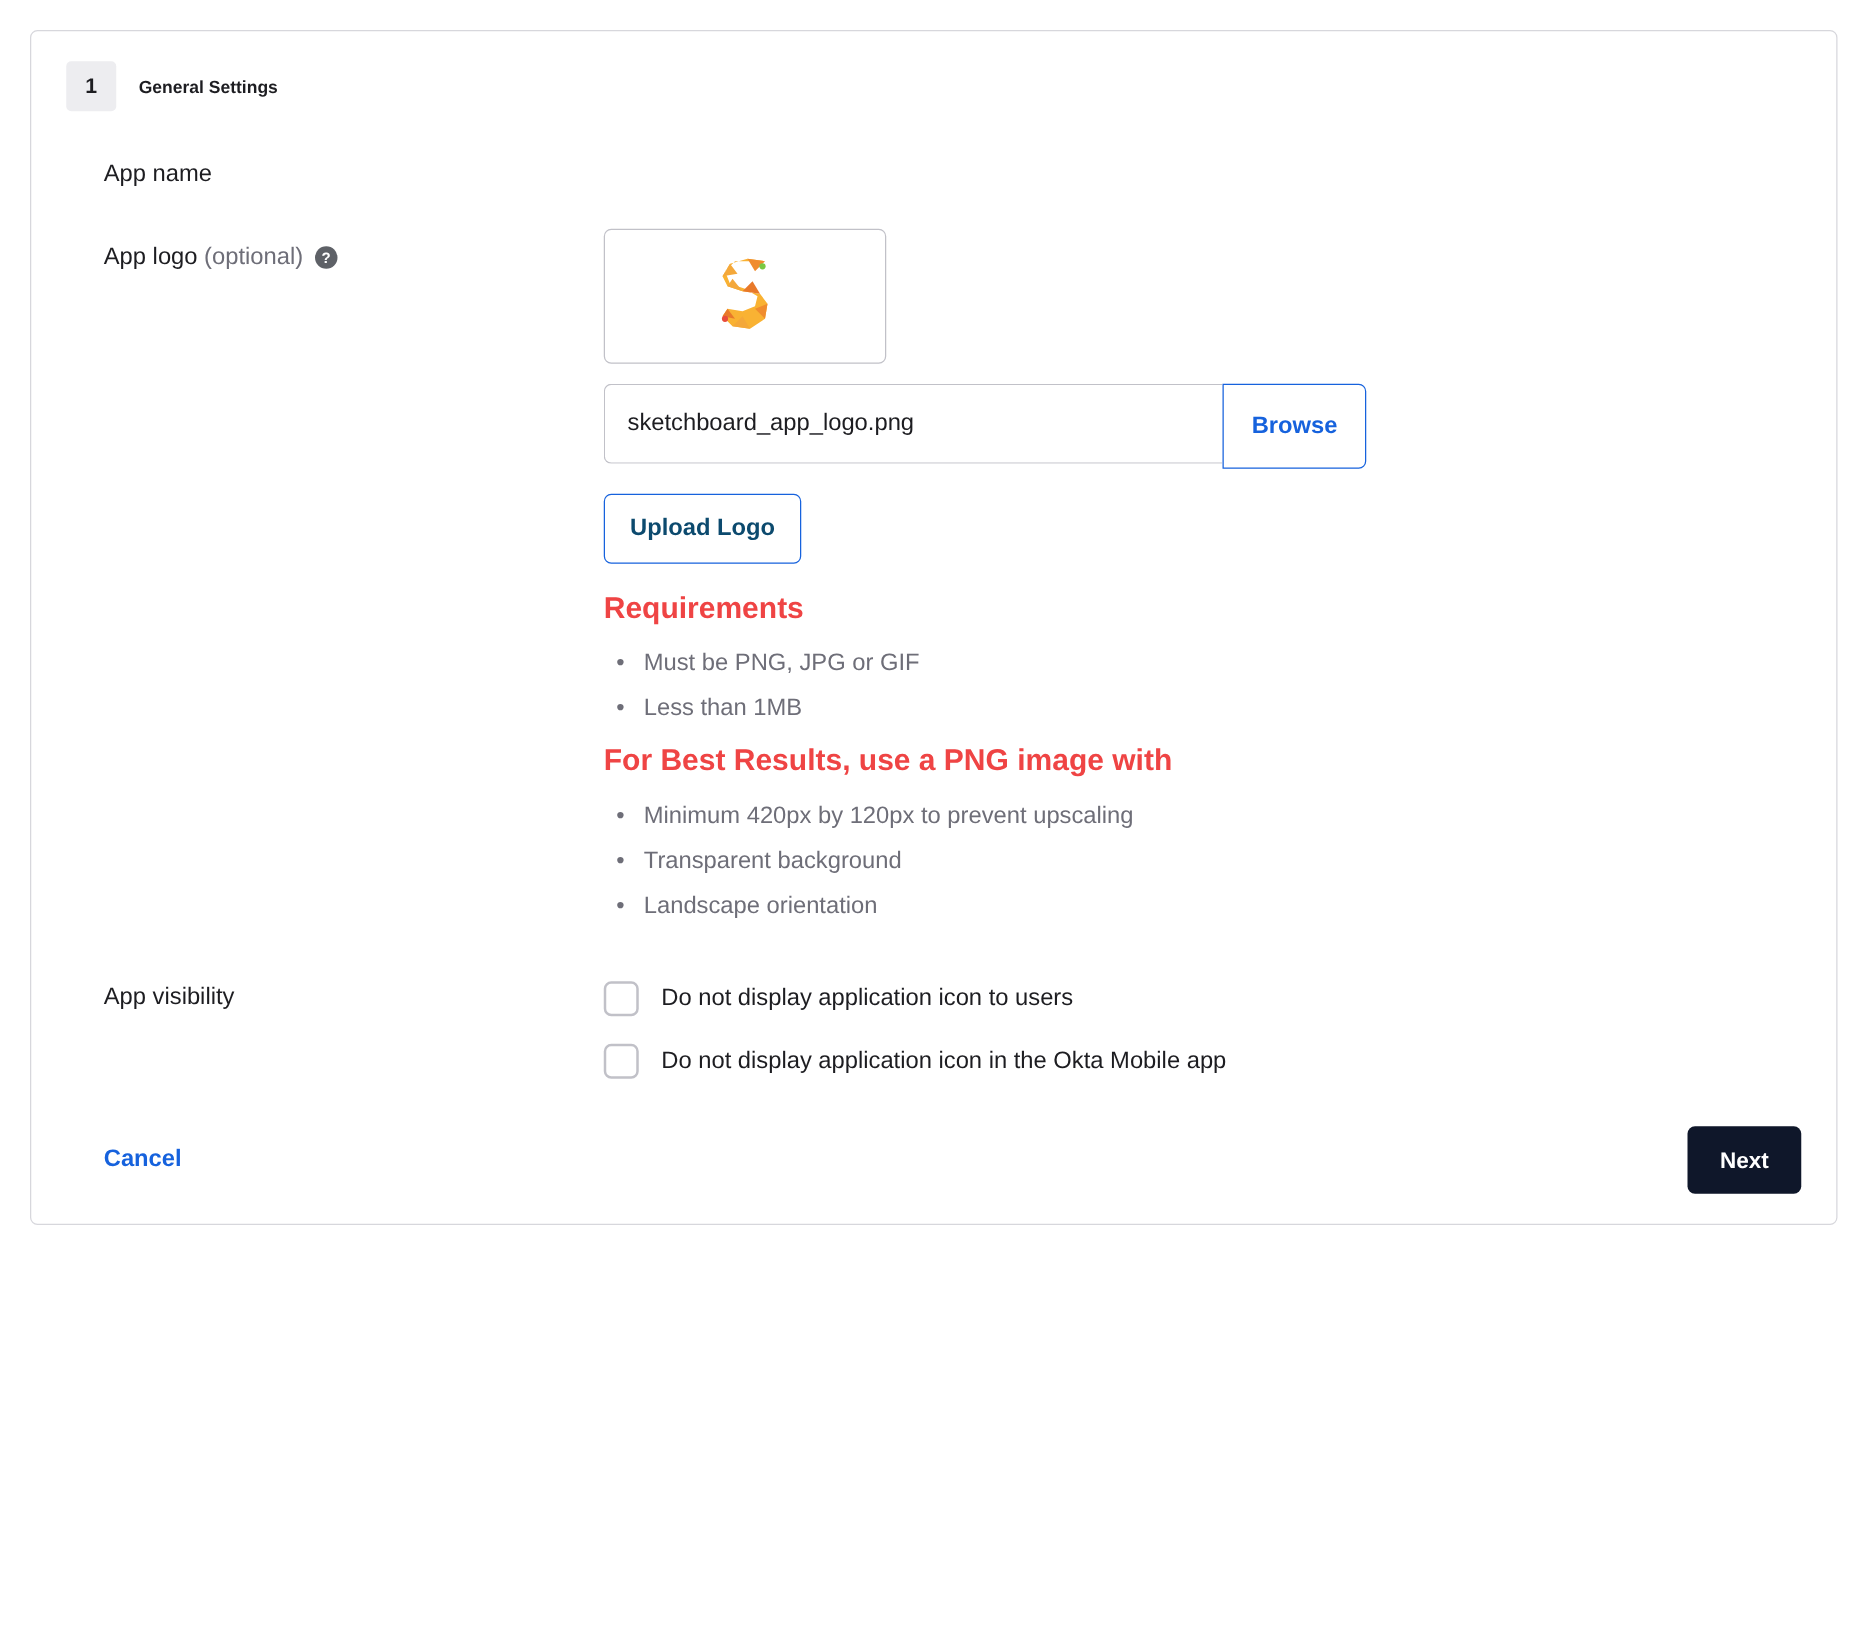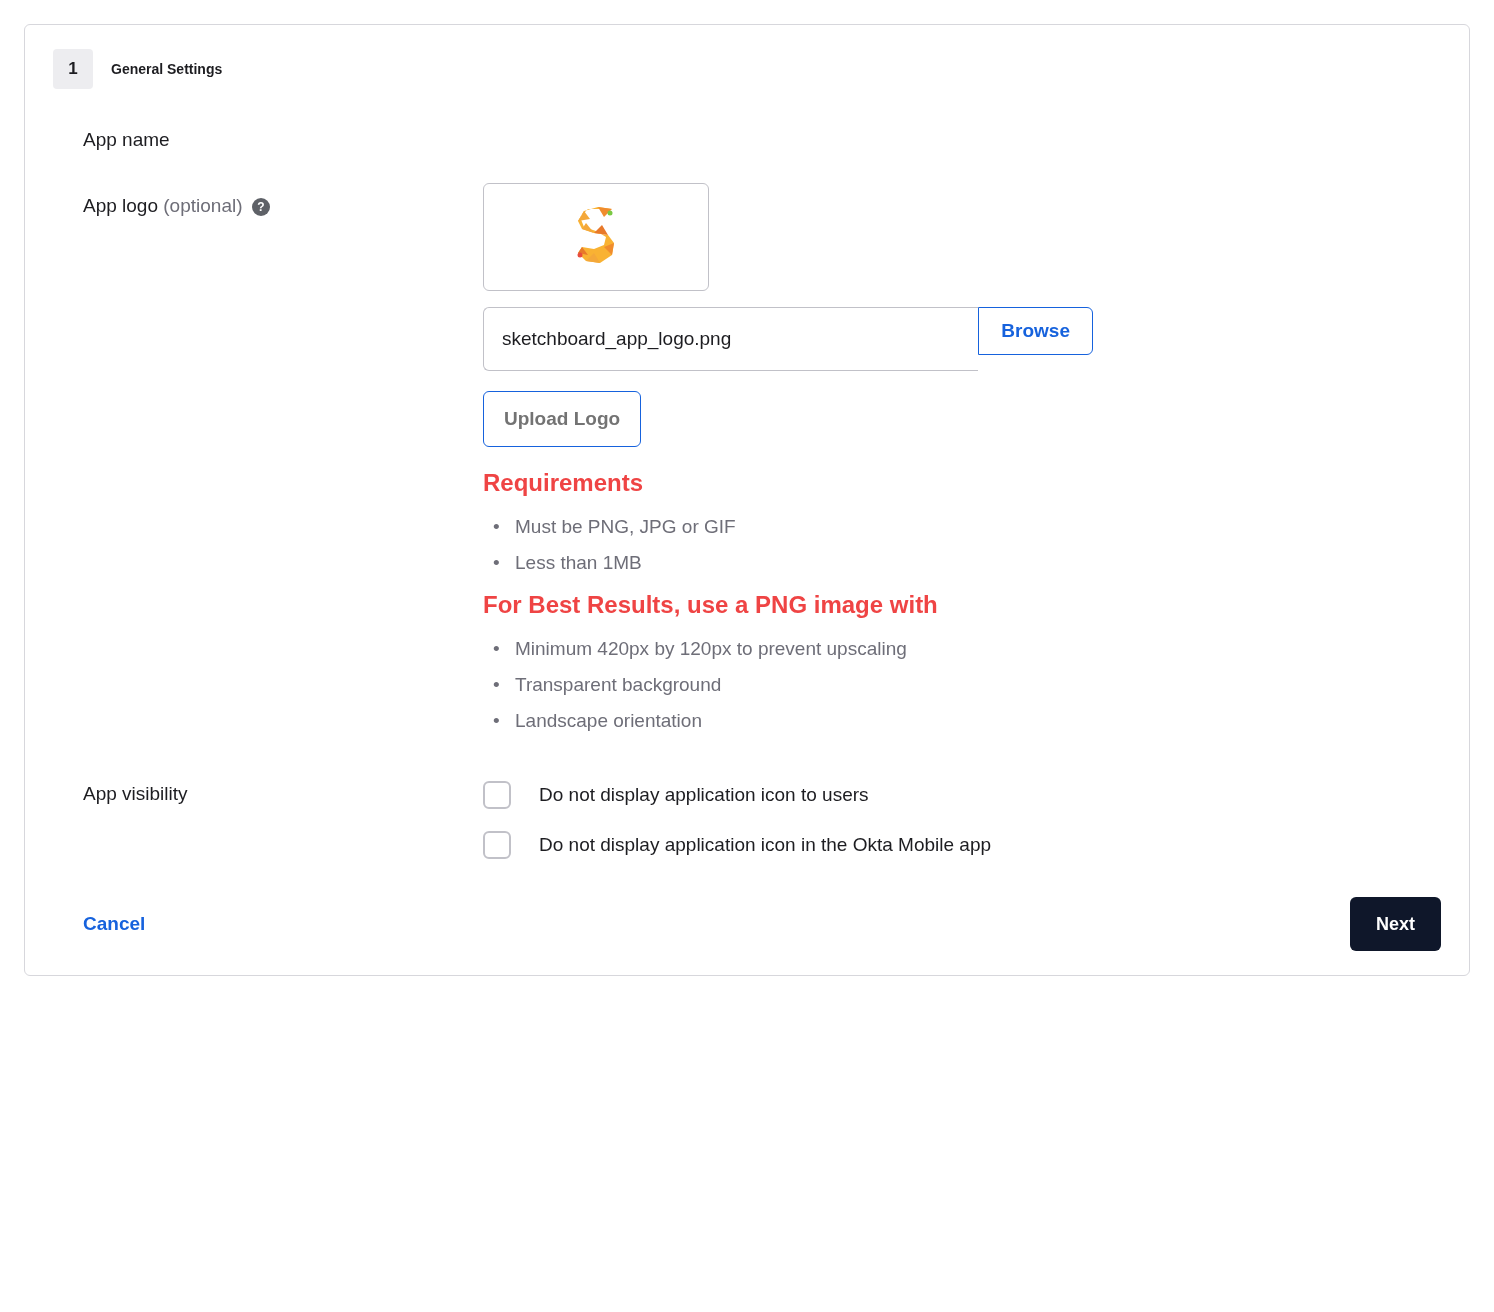--- a/index.html
+++ b/index.html
@@ -107,36 +107,36 @@
     height: 64px;
     padding: 0 18px;
     font-size: 19px;
     border: 1px solid #c1c1c8;
     border-right: none;
     border-radius: 6px 0 0 6px;
     color: #1d1d21;
     background: #fff;
   }
   .browse-button {
-    height: 48px;
+    height: 68px;
     padding: 0 22px;
     font-size: 19px;
     font-weight: 600;
     color: #1662dd;
     background: #fff;
     border: 1px solid #1662dd;
     border-radius: 0 6px 6px 0;
     cursor: pointer;
   }
   .upload-button {
     height: 56px;
     padding: 12px 20px;
     font-size: 19px;
     font-weight: 600;
-    color: #737373;
+    color: #0c4a6e;
     background: #fff;
     border: 1px solid #1662dd;
     border-radius: 6px;
     cursor: pointer;
     margin-bottom: 16px;
   }
   .req-heading {
     font-size: 24px;
     font-weight: 700;
     margin-bottom: 12px;
@@ -157,21 +157,21 @@
   .req-list li::before {
     content: "•";
     position: absolute;
     left: 10px;
     color: #6e6e78;
     font-size: 19px;
   }
   .checkbox-row {
     display: flex;
     align-items: center;
-    gap: 28px;
+    gap: 18px;
     margin-bottom: 22px;
   }
   .checkbox {
     width: 28px;
     height: 28px;
     border: 2px solid #c1c1c8;
     border-radius: 6px;
     background: #fff;
     cursor: pointer;
     flex-shrink: 0;

